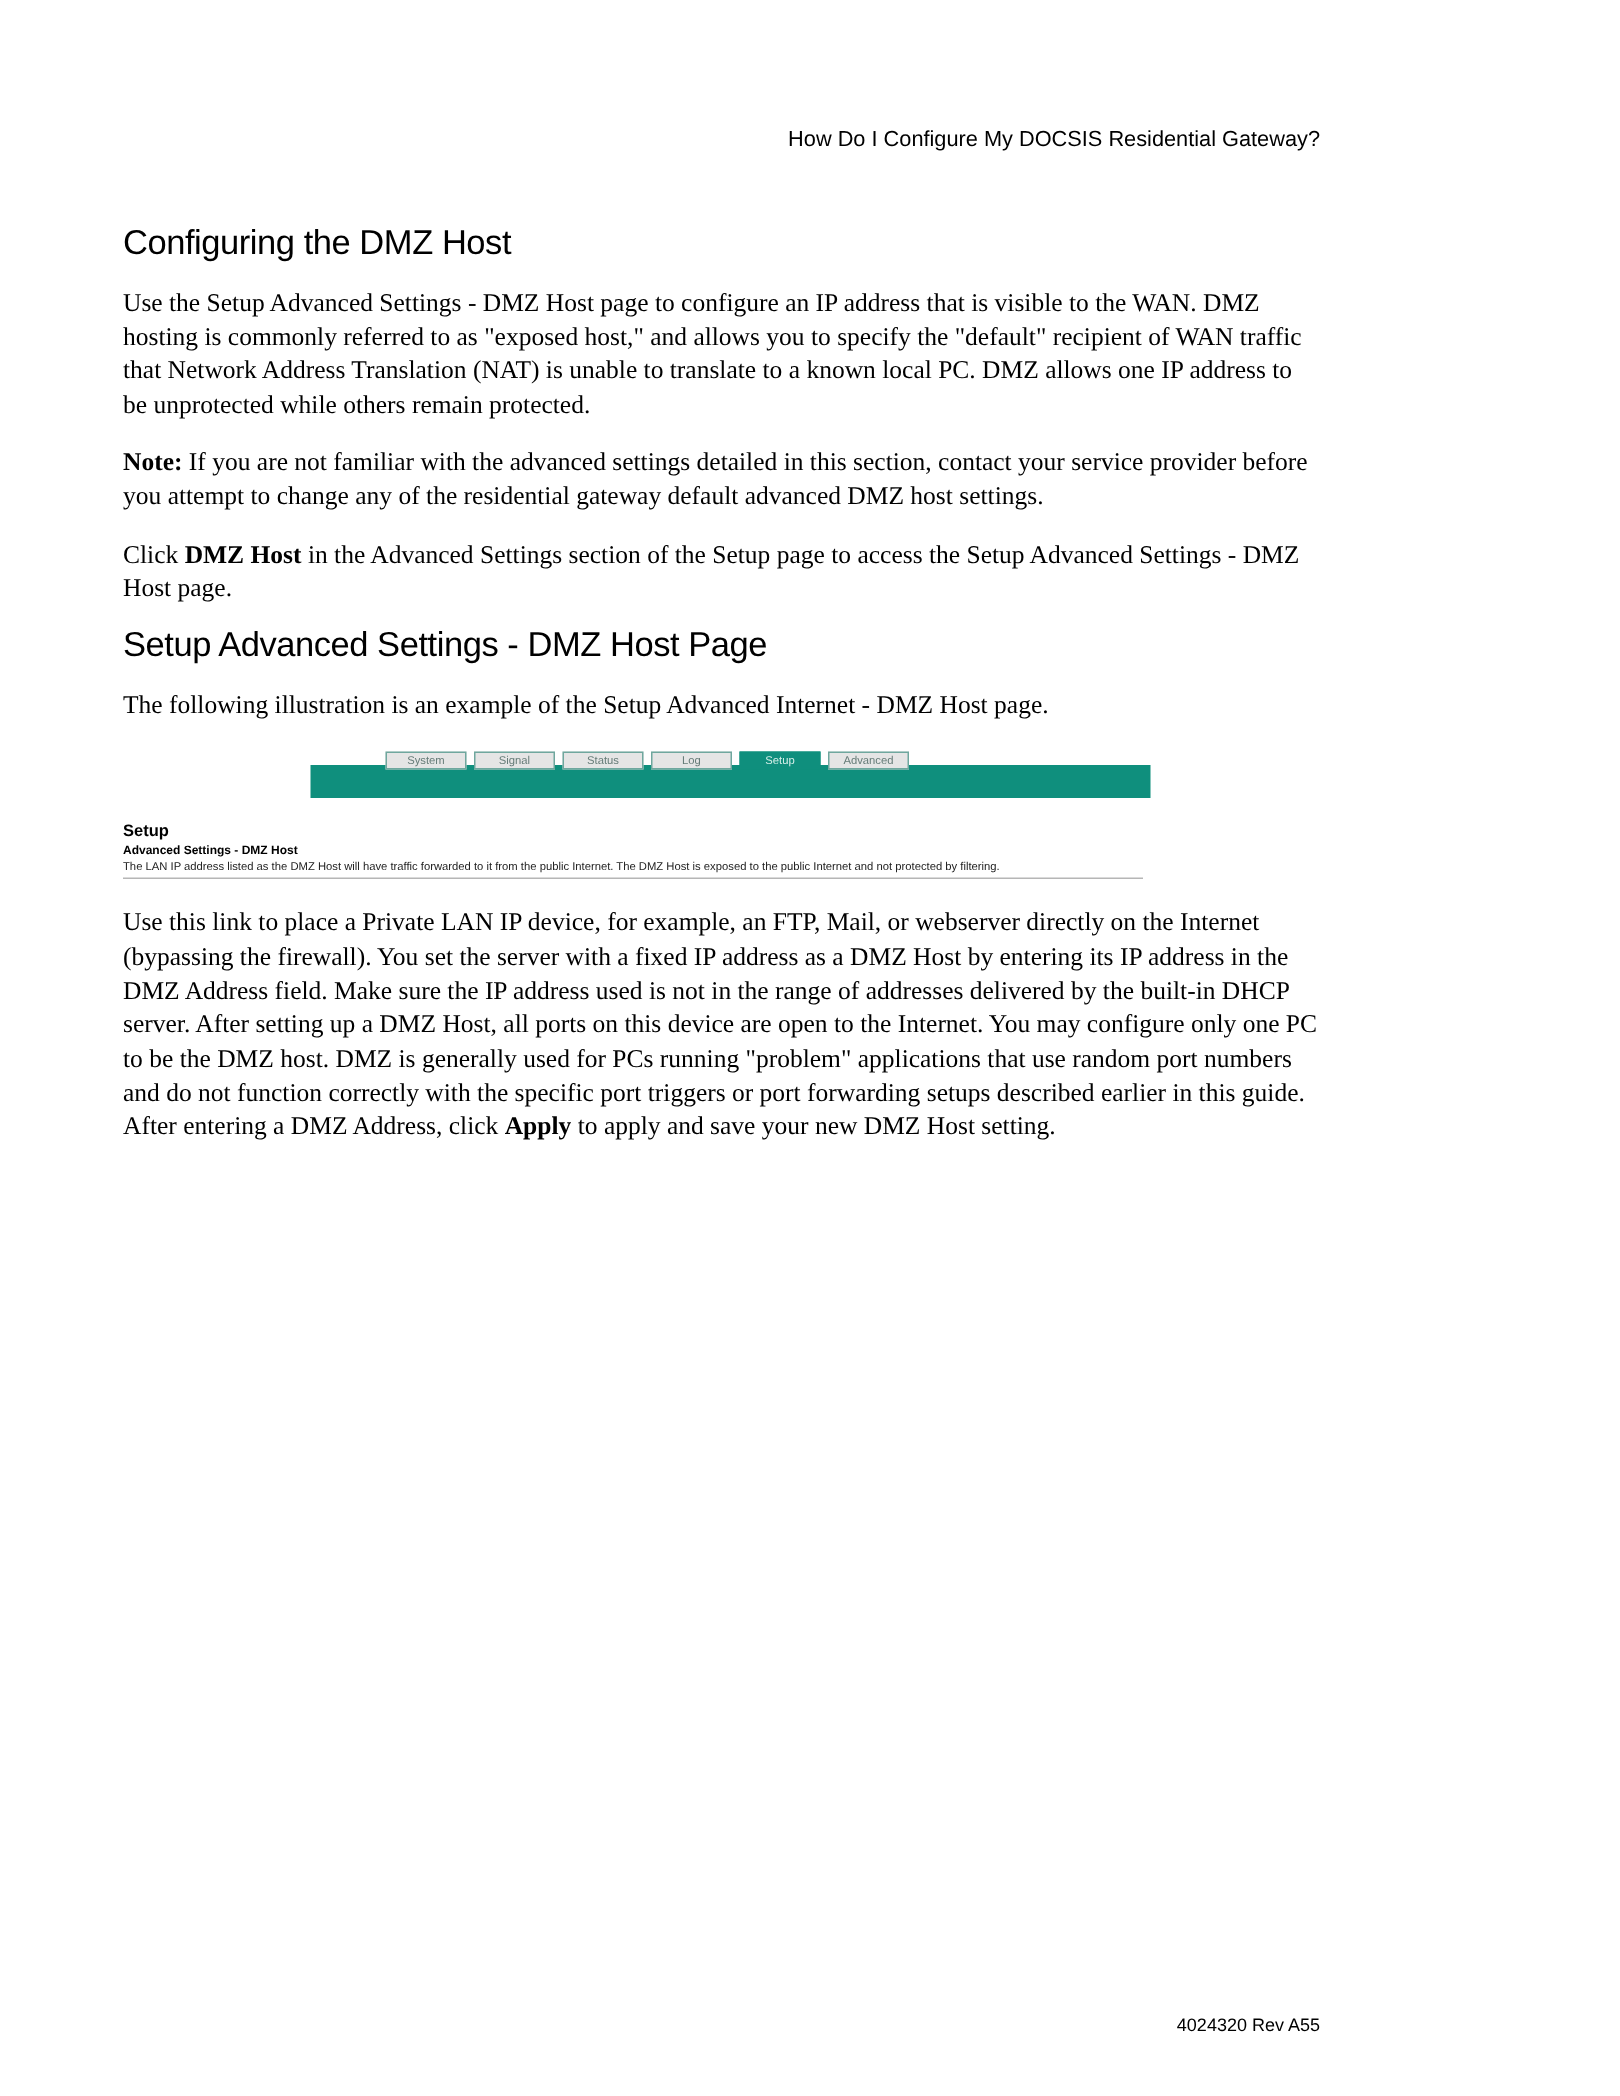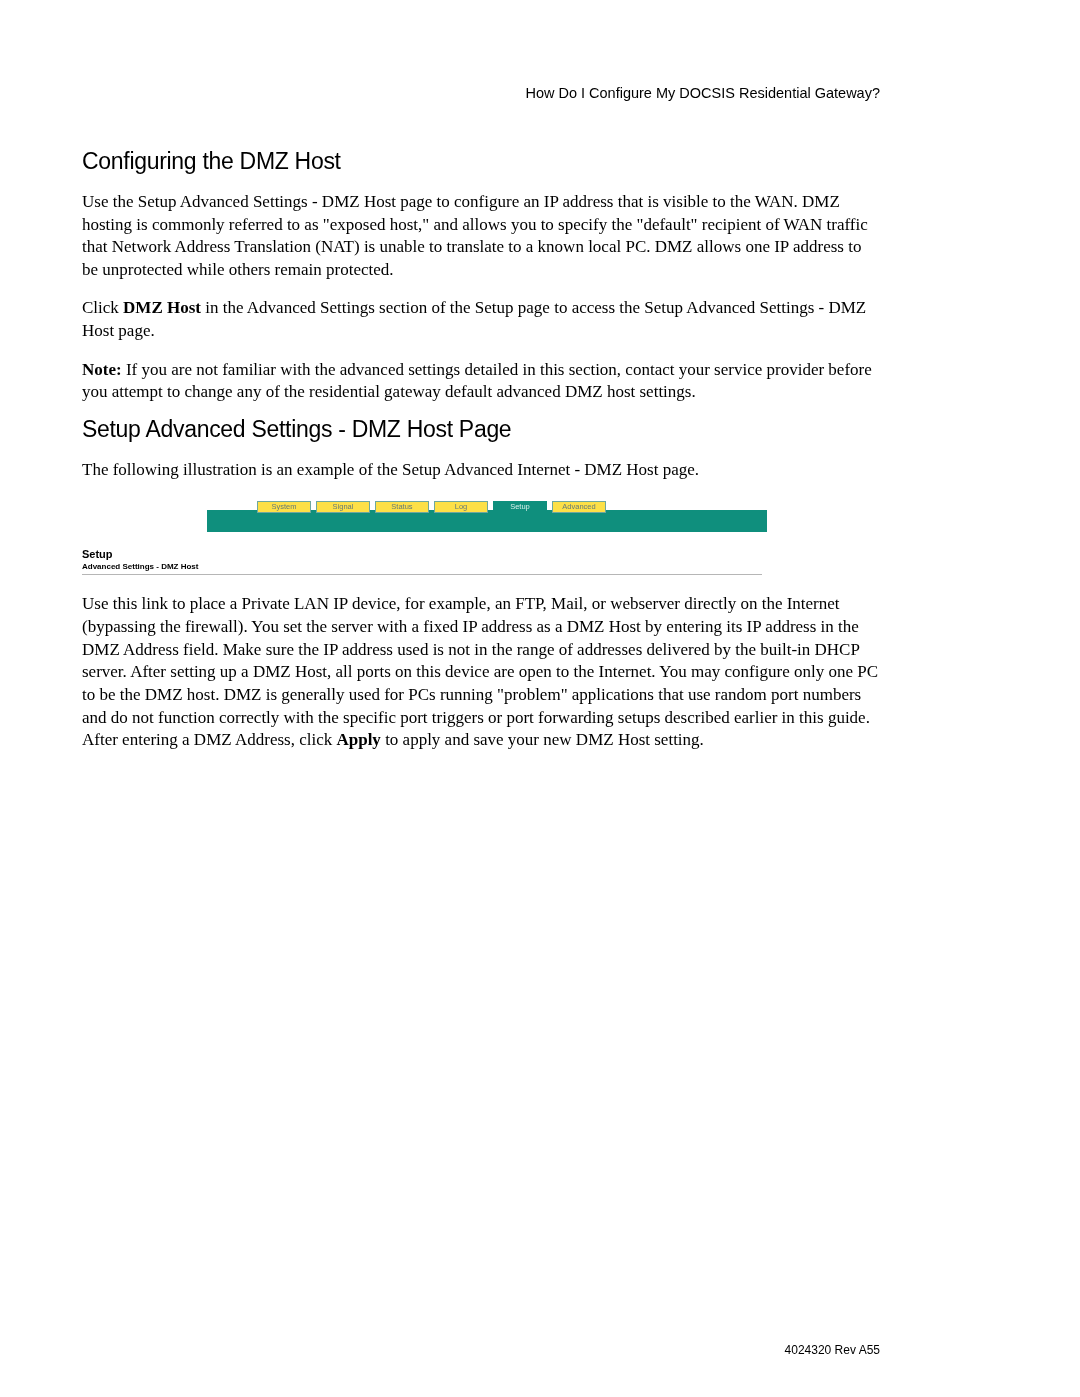--- a/index.html
+++ b/index.html
@@ -55,21 +55,21 @@
     position: relative;
     height: 14px;
     margin-left: 175px;
   }
   .rtab {
     display: inline-block;
     width: 54px;
     height: 12px;
     box-sizing: border-box;
     border: 1px solid #6fa79e;
-    background: #fde047;
+    background: #e5e5e5;
     font-family: Arial, sans-serif;
     font-size: 7.5px;
     color: #657b77;
     text-align: center;
     line-height: 10px;
     margin-right: 1px;
     vertical-align: bottom;
   }
   .rtab.active {
     background: #0f8f7d;
@@ -157,42 +157,43 @@
 
 <div class="page">
 
   <div class="running-head">How Do I Configure My DOCSIS Residential Gateway?</div>
 
   <div class="content">
 
     <h2 class="section">Configuring the DMZ Host</h2>
     <p class="body">Use the Setup Advanced Settings - DMZ Host page to configure an IP address that is visible to the WAN. DMZ hosting is commonly referred to as "exposed host," and allows you to specify the "default" recipient of WAN traffic that Network Address Translation (NAT) is unable to translate to a known local PC. DMZ allows one IP address to be unprotected while others remain protected.</p>
     <p class="body">
-      <span>Click </span><span class="bold">DMZ Host</span><span> in the Advanced Settings section of the Setup page to access the Setup Advanced Settings - DMZ Host page.</span>
+      <span class="bold">Note:</span><span> If you are not familiar with the advanced settings detailed in this section, contact your service provider before you attempt to change any of the residential gateway default advanced DMZ host settings.</span>
     </p>
     <p class="body">
-      <span class="bold">Note:</span><span> If you are not familiar with the advanced settings detailed in this section, contact your service provider before you attempt to change any of the residential gateway default advanced DMZ host settings.</span>
+      <span>Click </span><span class="bold">DMZ Host</span><span> in the Advanced Settings section of the Setup page to access the Setup Advanced Settings - DMZ Host page.</span>
     </p>
 
     <h2 class="section gap-lg">Setup Advanced Settings - DMZ Host Page</h2>
     <p class="body">The following illustration is an example of the Setup Advanced Internet - DMZ Host page.</p>
 
     <div class="router-shot">
       <div class="tabs-row">
         <span class="rtab">System</span>
         <span class="rtab">Signal</span>
         <span class="rtab">Status</span>
         <span class="rtab">Log</span>
         <span class="rtab active">Setup</span>
         <span class="rtab">Advanced</span>
       </div>
       <div class="teal-bar"></div>
       <div class="panel-head">
         <div class="setup-word">Setup</div>
         <div class="subhead">Advanced Settings - DMZ Host</div>
+        <div class="desc">The LAN IP address listed as the DMZ Host will have traffic forwarded to it from the public Internet. The DMZ Host is exposed to the public Internet and not protected by filtering.</div>
         <div class="sep"></div>
       </div>
     </div>
 
     <p class="body">
       <span>Use this link to place a Private LAN IP device, for example, an FTP, Mail, or webserver directly on the Internet (bypassing the firewall). You set the server with a fixed IP address as a DMZ Host by entering its IP address in the DMZ Address field. Make sure the IP address used is not in the range of addresses delivered by the built-in DHCP server. After setting up a DMZ Host, all ports on this device are open to the Internet. You may configure only one PC to be the DMZ host. DMZ is generally used for PCs running "problem" applications that use random port numbers and do not function correctly with the specific port triggers or port forwarding setups described earlier in this guide. After entering a DMZ Address, click </span><span class="bold">Apply</span><span> to apply and save your new DMZ Host setting.</span>
     </p>
 
   </div>
 

